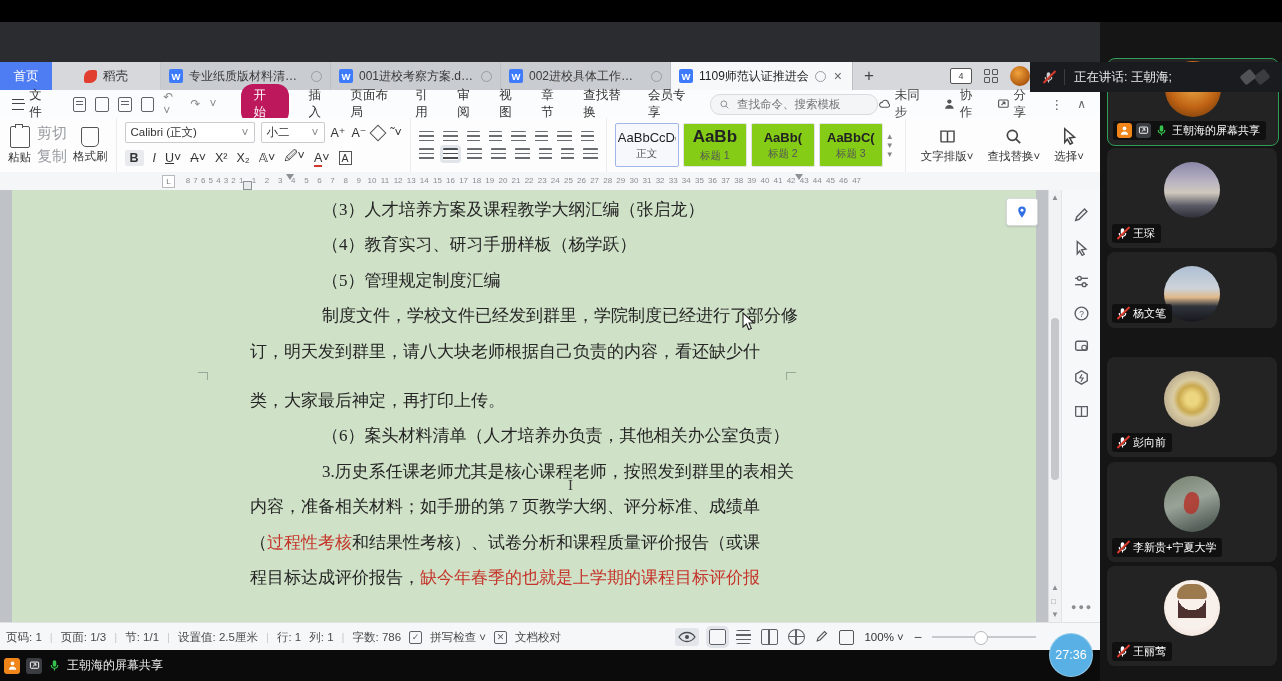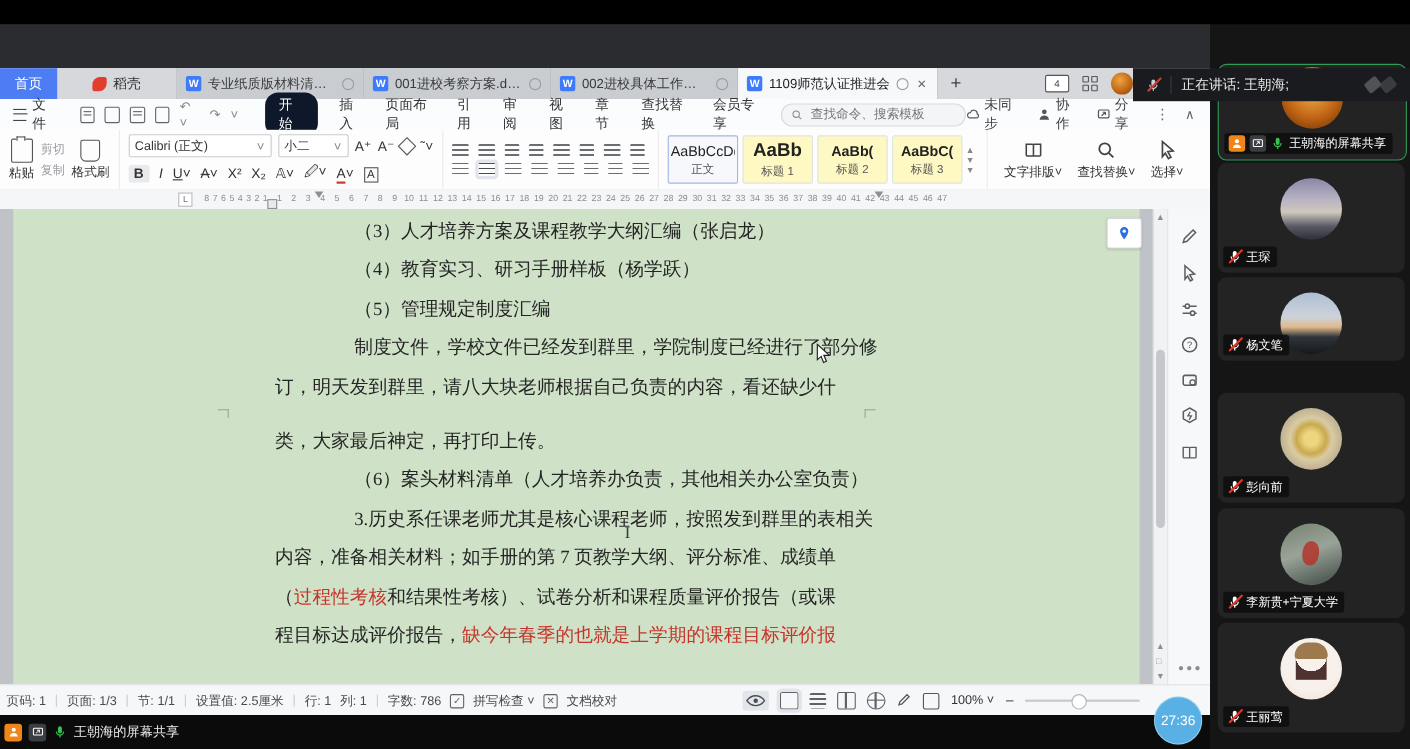--- a/index.html
+++ b/index.html
@@ -45,53 +45,53 @@
   .menubar{position:absolute;left:0;top:28px;width:1100px;height:28px;background:#fbfcfd;display:flex;align-items:center;font-size:12.5px;color:#333;}
   .mb-file{display:flex;align-items:center;gap:5px;padding:0 10px 0 12px;}
   .burger{width:13px;height:9px;border-top:1.6px solid #444;border-bottom:1.6px solid #444;position:relative;}
   .burger:after{content:"";position:absolute;left:0;top:3px;width:13px;height:1.6px;background:#444;}
   .qat{display:flex;align-items:center;gap:9px;padding:0 10px;}
   .mi{width:13px;height:13px;border:1.4px solid #5f6368;border-radius:2px;position:relative;}
   .mi.doc:after{content:"";position:absolute;left:2px;top:3px;right:2px;height:1.2px;background:#5f6368;box-shadow:0 3px 0 #5f6368;}
   .arrowg{color:#888;font-size:12px;}
   #menu-items{display:flex;align-items:center;gap:19px;margin-left:14px;}
   .mitem{color:#333;}
-  .mitem.active{background:#0f172a;color:#fff;border-radius:12px;padding:3px 13px;}
+  .mitem.active{background:#be185d;color:#fff;border-radius:12px;padding:3px 13px;}
   .msearch{margin-left:16px;width:158px;height:19px;border:1px solid #d8dadc;background:#f4f5f6;border-radius:10px;display:flex;align-items:center;gap:5px;padding:0 8px;}
   .msearch input{border:none;background:transparent;outline:none;font-size:11.5px;color:#555;width:120px;font-family:inherit;}
   .menubar-right{margin-left:auto;display:flex;align-items:center;gap:14px;padding-right:14px;color:#444;}
   .mr-item{display:flex;align-items:center;gap:4px;}
   .mr-item svg{width:14px;height:14px;}
   .vdots{color:#666;letter-spacing:0;font-size:13px;}
   .chev{color:#666;font-size:12px;}
   
   .ribbon{position:absolute;left:0;top:56px;width:1100px;height:54px;background:#fdfdfe;border-bottom:1px solid #e4e5e7;display:flex;align-items:stretch;}
   .rgroup{display:flex;align-items:center;border-right:1px solid #ececee;padding:0 8px;}
   .paste-btn{display:flex;flex-direction:column;align-items:center;font-size:11.5px;color:#333;margin-right:6px;}
   .clip{width:18px;height:20px;border:1.6px solid #555;border-radius:2px;position:relative;margin-bottom:2px;}
   .clip:before{content:"";position:absolute;left:4px;top:-3px;width:6px;height:3px;background:#fdfdfe;border:1.6px solid #555;border-bottom:none;}
-  .cutcopy{display:flex;flex-direction:column;gap:4px;font-size:11px;color:#9a9da1;margin-right:6px;}
+  .cutcopy{display:flex;flex-direction:column;gap:4px;font-size:15px;color:#9a9da1;margin-right:6px;}
   .fmt{display:flex;flex-direction:column;align-items:center;font-size:11.5px;color:#333;}
   .brush{width:16px;height:18px;border:1.6px solid #555;border-radius:2px 2px 5px 5px;position:relative;margin-bottom:2px;}
   .fontgrp{display:flex;flex-direction:column;gap:4px;}
   .frow{display:flex;align-items:center;gap:6px;}
   .fbox{height:19px;border:1px solid #c9cbce;border-radius:2px;background:#fff;display:flex;align-items:center;justify-content:space-between;padding:0 5px;font-size:11.5px;color:#333;}
   .fbtn{font-size:12.5px;color:#333;}
   .fbtn b{background:#e8eaed;border-radius:2px;padding:1px 5px;}
   .fbtn .strike{text-decoration:line-through;}
   .fbtn .redbar{border-bottom:2.5px solid #d0362a;}
   .fbtn .boxa{border:1.2px solid #555;padding:0 2px;font-size:10.5px;}
   .diamond{width:10px;height:10px;border:1.4px solid #555;transform:rotate(45deg);display:inline-block;}
   .pargrp{display:flex;flex-direction:column;gap:5px;}
   .picrow{display:flex;gap:9px;}
   .pic{width:15px;height:12px;background:repeating-linear-gradient(#6a6e72 0 1.5px,transparent 1.5px 4.5px);border-radius:1px;}
   .pic.sel{outline:3px solid #e1e5e9;background:repeating-linear-gradient(#4a4e52 0 1.5px,transparent 1.5px 4.5px);}
   .pic.b2{width:13px;}
   #style-gallery{display:flex;align-items:center;gap:4px;}
-  .stylebox{width:62px;height:42px;border:1px solid #e1e2e4;border-radius:2px;background:#fef9c3;display:flex;flex-direction:column;align-items:center;justify-content:center;gap:2px;}
+  .stylebox{width:62px;height:42px;border:1px solid #e1e2e4;border-radius:2px;background:#84cc16;display:flex;flex-direction:column;align-items:center;justify-content:center;gap:2px;}
   .stylebox.sel{border-color:#9fb6e8;background:#f6f8fc;}
   .ssample{font-size:13px;color:#222;white-space:nowrap;overflow:hidden;max-width:58px;}
   .stylebox:nth-child(2) .ssample{font-size:17px;font-weight:bold;}
   .stylebox:nth-child(3) .ssample,.stylebox:nth-child(4) .ssample{font-weight:bold;}
   .sname{font-size:10.5px;color:#555;}
   .style-spin{display:flex;flex-direction:column;gap:2px;color:#888;font-size:8px;line-height:7px;padding:0 3px;}
   .bigtool{display:flex;flex-direction:column;align-items:center;justify-content:center;gap:3px;font-size:11.5px;color:#333;padding:0 7px;}
   .bigtool svg{width:19px;height:19px;}
   
   .ruler{position:absolute;left:0;top:110px;width:1100px;height:18px;background:#f5f6f7;border-bottom:1px solid #e1e2e4;}

